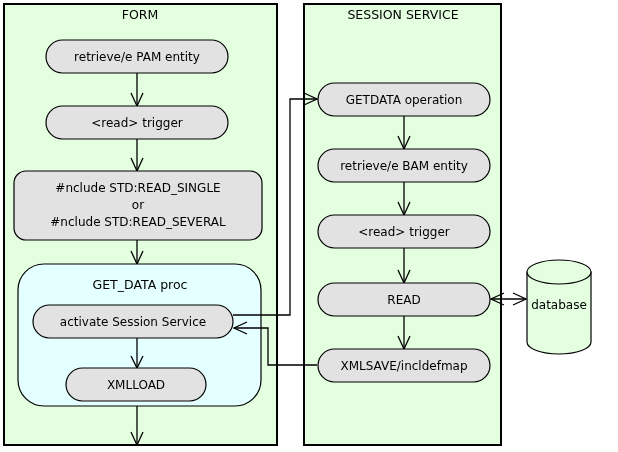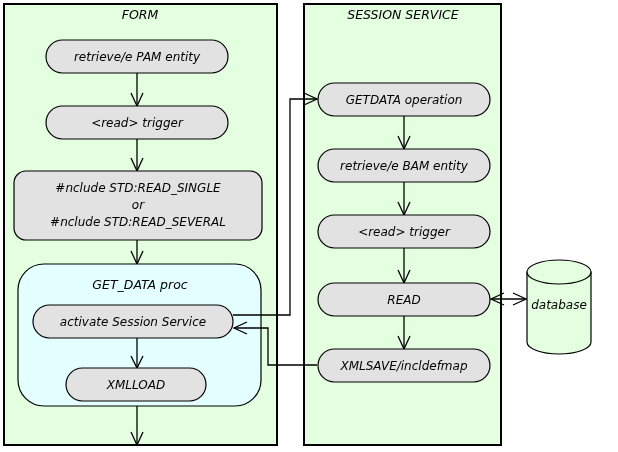--- a/index.html
+++ b/index.html
@@ -10,21 +10,20 @@
   body {
     font-family: "DejaVu Sans", sans-serif;
     width: 618px;
     height: 452px;
     overflow: hidden;
   }
   #diagram-root {
     position: relative;
     width: 516px;
     height: 452px;
-    font-style: italic;
   }
   svg#flow {
     display: block;
     width: 618px;
     height: 452px;
   }
   .lane {
     fill: #e4ffe0;
     stroke: #000000;
     stroke-width: 2;

